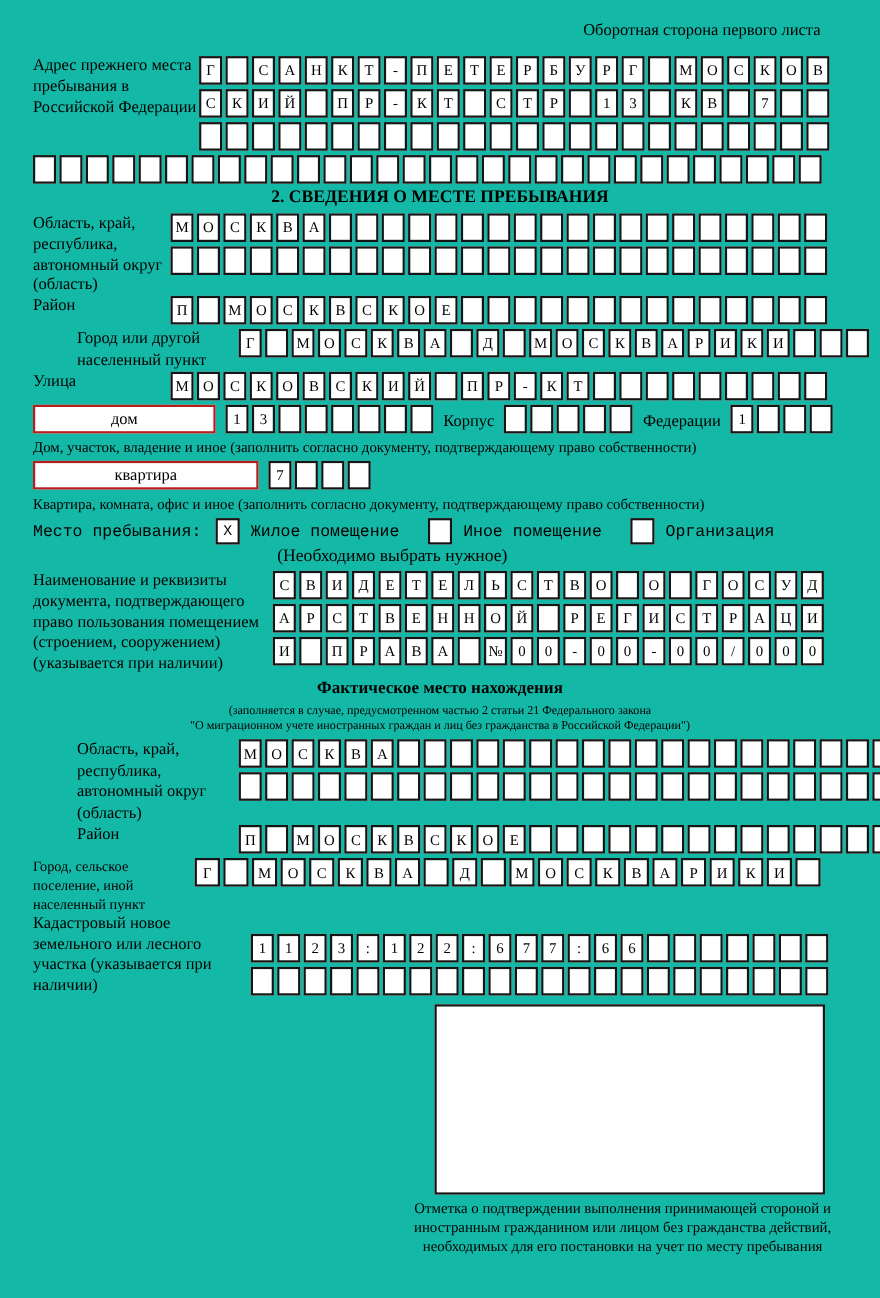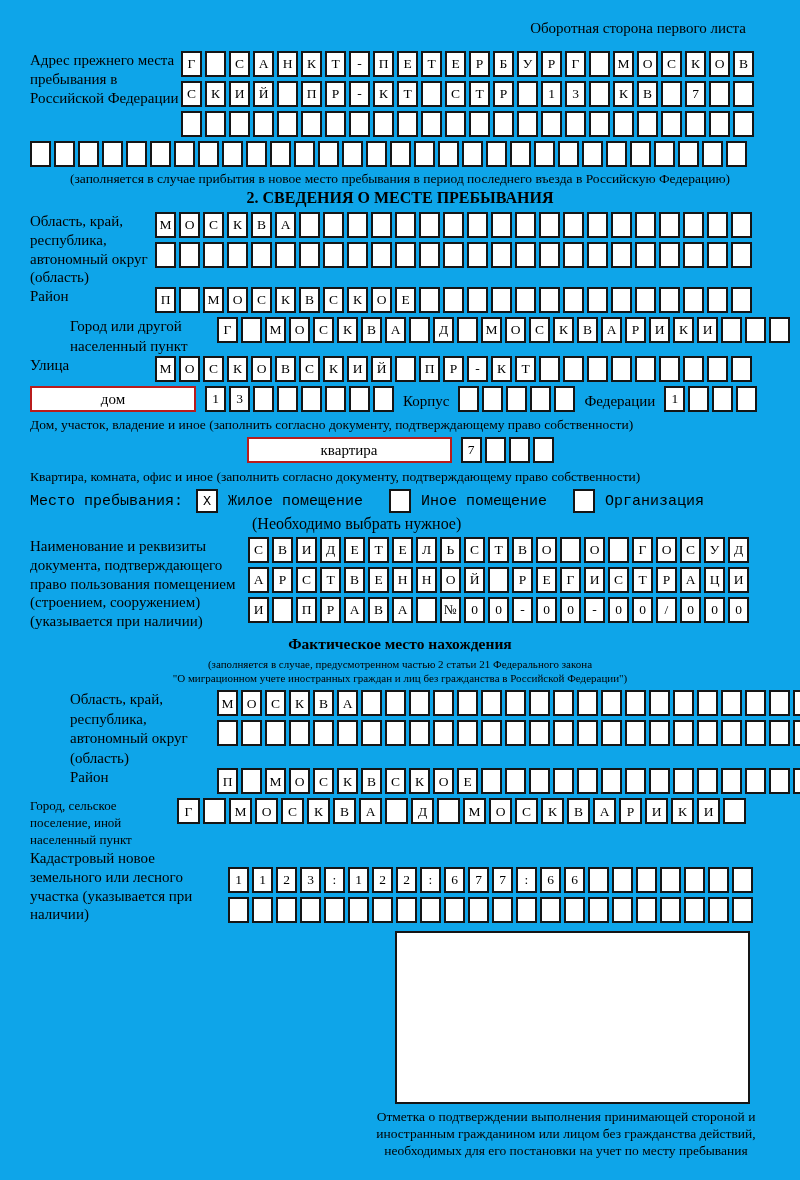--- a/index.html
+++ b/index.html
@@ -1,18 +1,18 @@
 <!DOCTYPE html>
 <html><head>
 <meta charset="utf-8">
 <style>
   html,body{margin:0;padding:0;background:#fff;}
   .page{
     width:800px;height:1180px;box-sizing:border-box;position:relative;
-    background:#0ea5e9;color:#000;
+    background:#14b8a6;color:#000;
     font-family:"Liberation Serif","DejaVu Serif",serif;
     padding:20px 30px 0 30px;overflow:hidden;
   }
   .top-note{text-align:right;font-size:15px;padding-right:24px;margin-bottom:14px;}
   .cellrow{display:flex;gap:3px;margin-bottom:4px;}
   .cell{
     flex:0 0 auto;width:17px;height:22px;border:2px solid #151515;
     display:flex;align-items:center;justify-content:center;
     font-size:13.5px;line-height:1;background:#fff;
   }
@@ -39,21 +39,21 @@
   .cb{
     flex:0 0 auto;width:18px;height:20px;border:2px solid #151515;
     display:flex;align-items:center;justify-content:center;font-size:13.5px;background:#fff;
   }
   .opt-lb{font-size:15px;margin:0 26px 0 10px;white-space:nowrap;}
   .stay-note{font-size:16px;margin:2px 0 4px 222px;}
   .fact-note{text-align:center;font-size:11px;line-height:1.25;margin:0 0 5px 0;}
   .cad-rows{margin-top:18px;}
   .stamp-box{width:351px;height:169px;border:2px solid #151515;margin:4px 0 5px 365px;background:#fff;}
   .stamp-caption{width:436px;margin-left:318px;text-align:center;font-size:13.5px;line-height:1.25;}
-  .mb2{margin-bottom:2px;justify-content:center;}
+  .mb2{margin-bottom:2px;}
 </style>
 </head>
 <body>
 
 <div class="page">
 
   <div class="top-note">Оборотная сторона первого листа</div>
 
   <div class="frow">
     <div class="flabel w151">Адрес прежнего места пребывания в Российской Федерации</div>
@@ -163,21 +163,20 @@
       <div class="cell"></div>
       <div class="cell"></div>
       <div class="cell"></div>
       <div class="cell"></div>
       <div class="cell"></div>
       <div class="cell"></div>
       <div class="cell"></div>
       <div class="cell"></div>
       <div class="cell"></div>
     </div>
-  <div class="center-note">(заполняется в случае прибытия в новое место пребывания в период последнего въезда в Российскую Федерацию)</div>
 
   <div class="h2">2. СВЕДЕНИЯ О МЕСТЕ ПРЕБЫВАНИЯ</div>
 
   <div class="frow">
     <div class="flabel w125">Область, край, республика, автономный округ (область)</div>
     <div class="rowscol">
       <div class="cellrow">
           <div class="cell">М</div>
           <div class="cell">О</div>
           <div class="cell">С</div>

